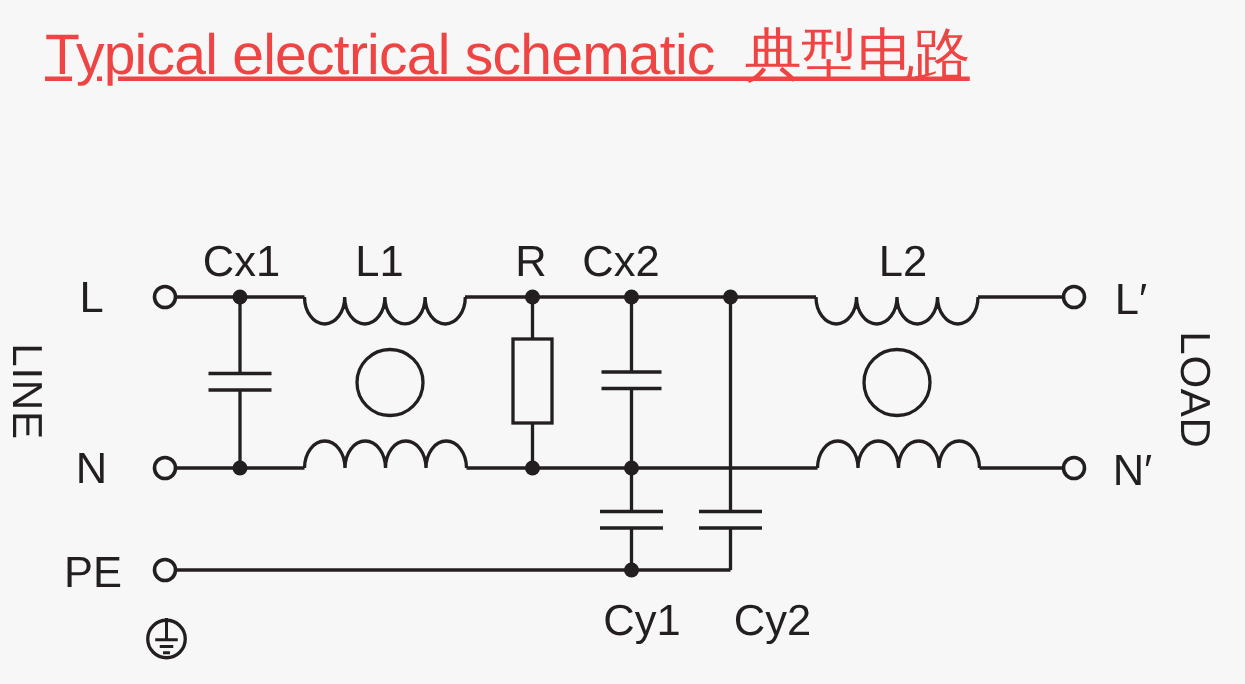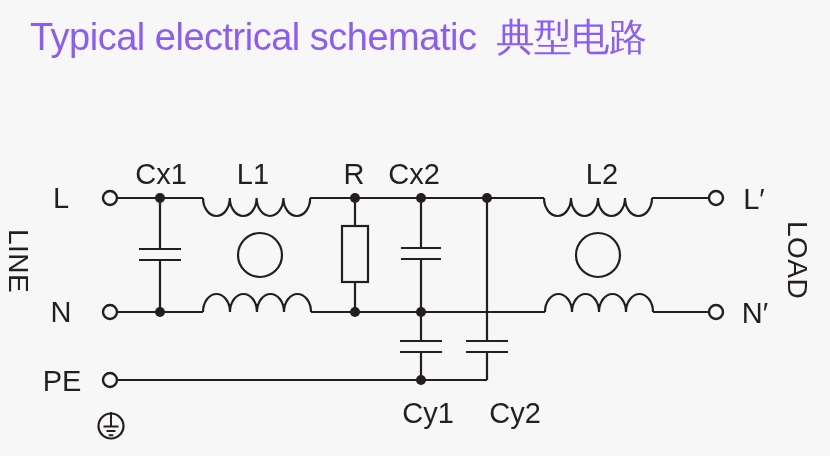--- a/index.html
+++ b/index.html
@@ -14,23 +14,24 @@
     height: 456px;
     background: #f7f7f7;
     overflow: hidden;
   }
   .page-title {
     position: absolute;
     left: 30px;
     top: 17px;
     font-size: 38px;
     line-height: 1.1;
-    color: #8b5cf6;
+    color: #ef4444;
     letter-spacing: -0.5px;
     white-space: pre;
+    text-decoration: underline;
   }
   svg.circuit {
     position: absolute;
     left: 0;
     top: 0;
   }
   svg.circuit text {
     font-family: "Liberation Sans", sans-serif;
     font-size: 29px;
     fill: #231f20;

